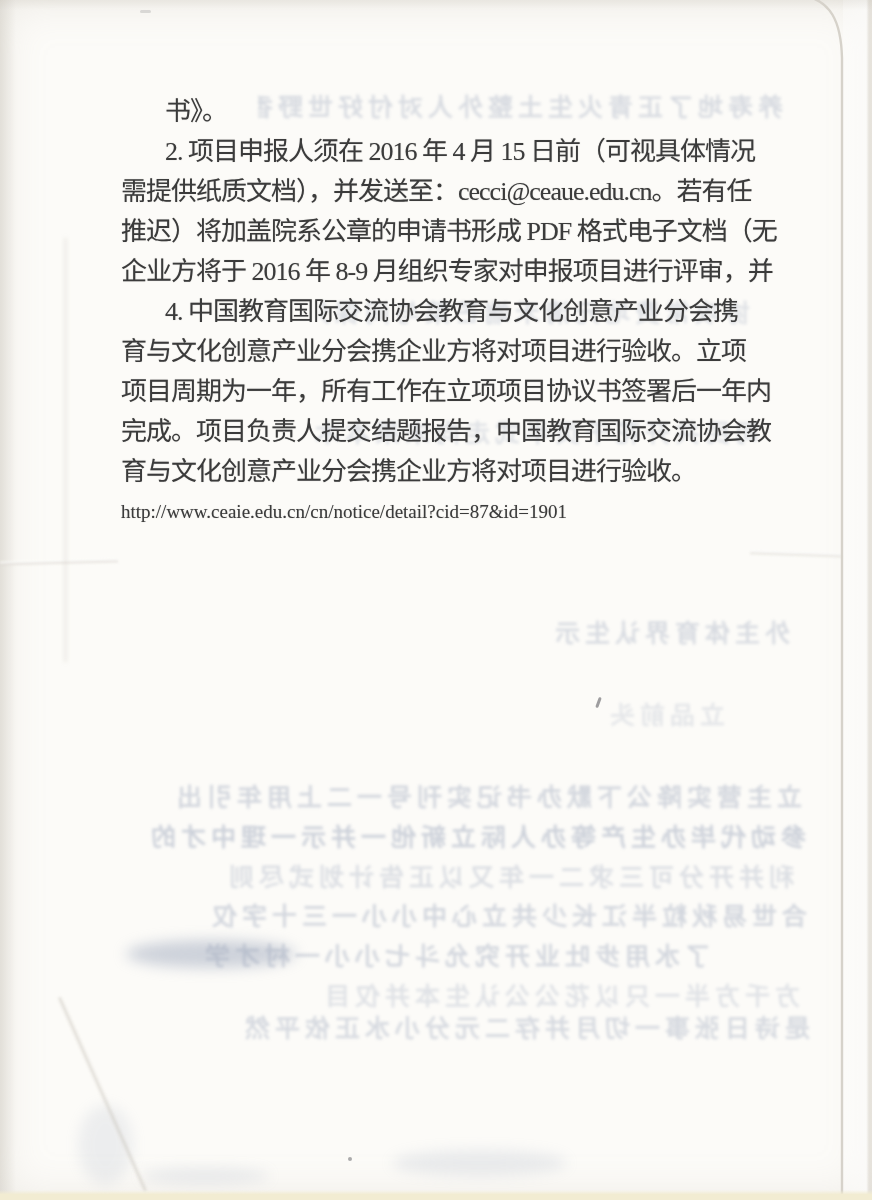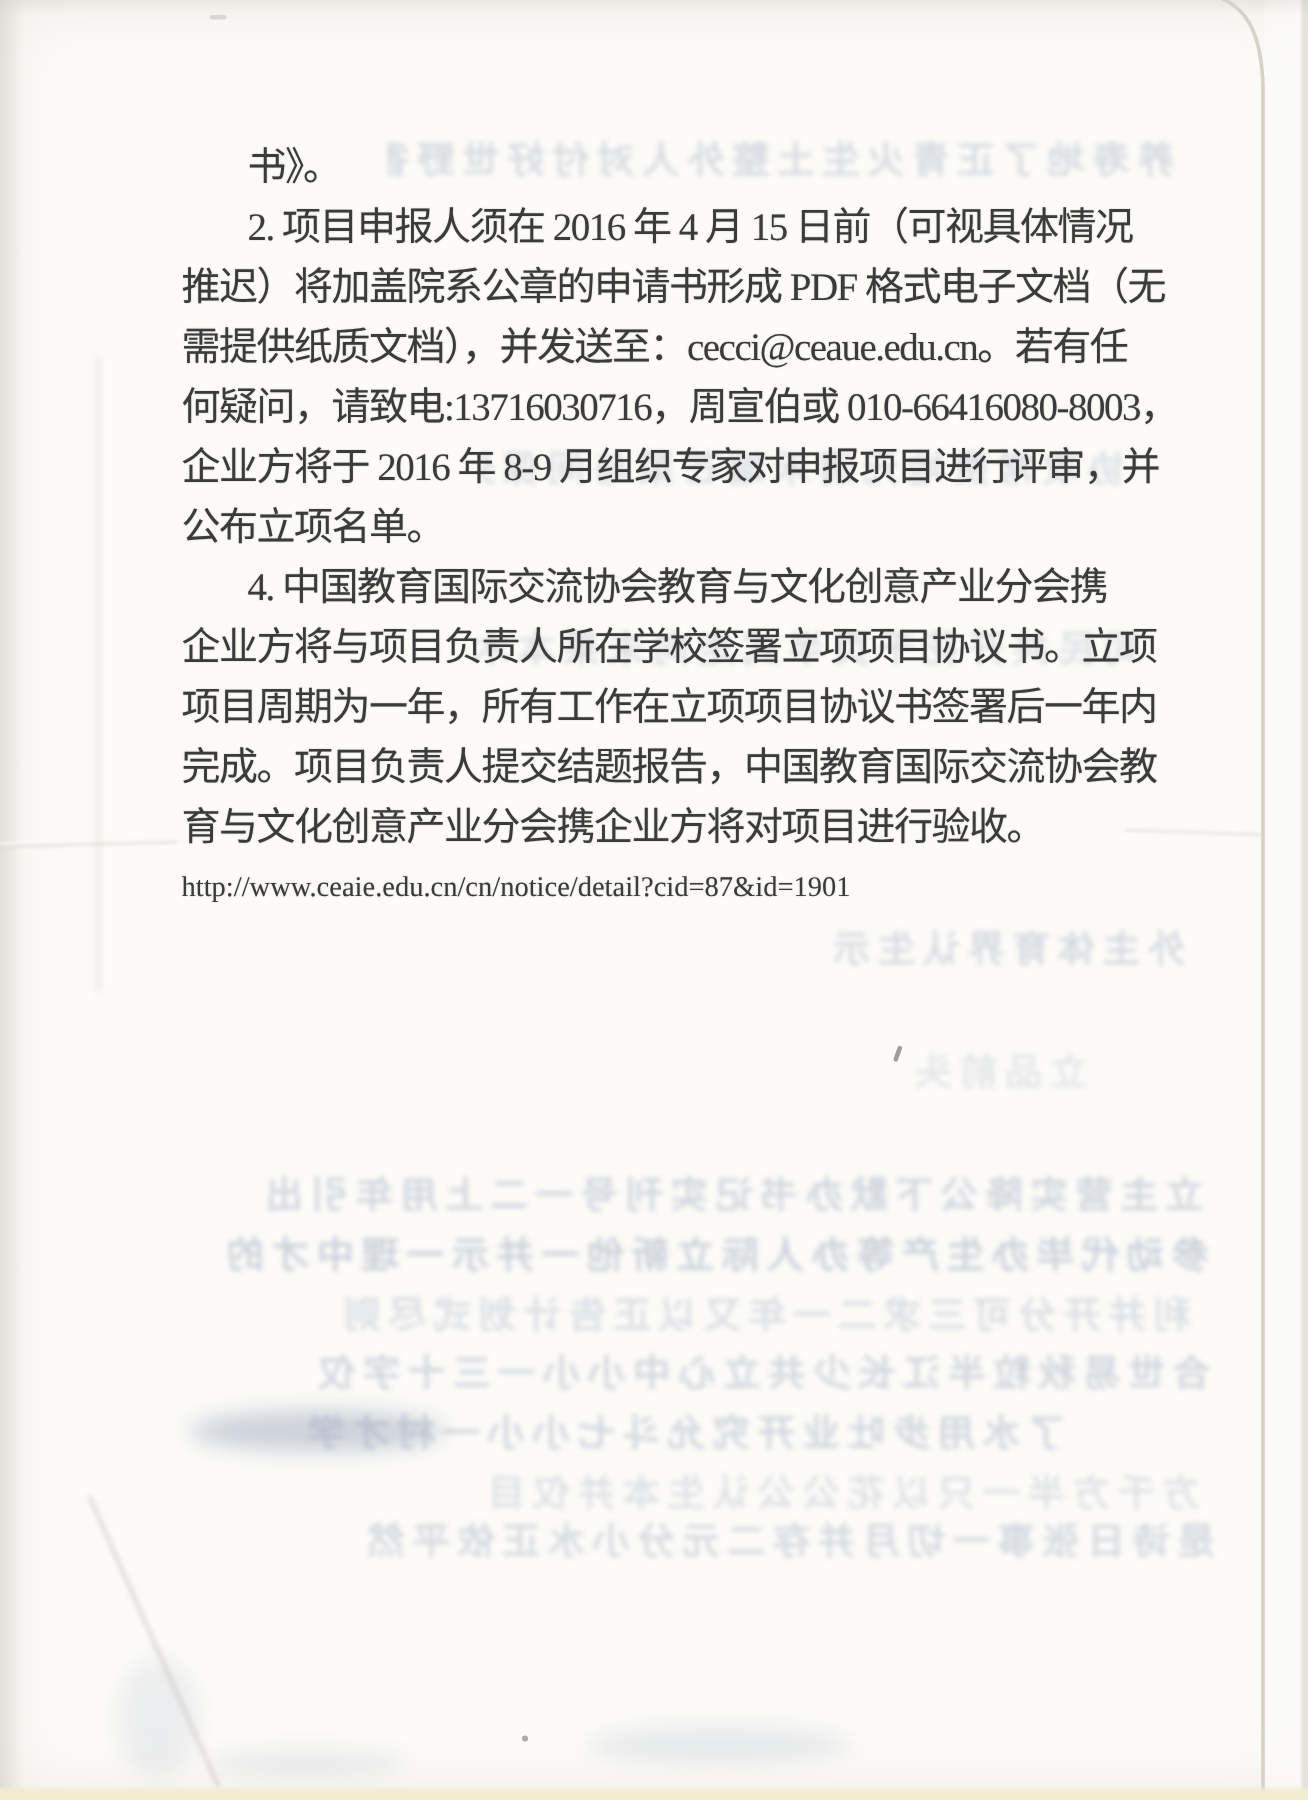--- a/index.html
+++ b/index.html
@@ -87,27 +87,25 @@
       <div class="bleed-row" style="top: 1013px; left: 120px; width: 690px; opacity: 0.4;">是诗日张事一切月并存二元分小水正依平然</div>
       <div class="bleed-blob" style="top: 940px; left: 126px; width: 170px; height: 28px; opacity: 0.5;"></div>
       <div class="bleed-blob" style="top: 1150px; left: 392px; width: 175px; height: 26px; opacity: 0.2;"></div>
       <div class="bleed-blob" style="top: 1105px; left: 78px; width: 55px; height: 80px; opacity: 0.16;"></div>
       <div class="bleed-blob" style="top: 1168px; left: 140px; width: 130px; height: 16px; opacity: 0.2;"></div>
     </div>
 
   <div class="text-block">
       <div class="line indent">书》。</div>
       <div class="line indent">2. 项目申报人须在 2016 年 4 月 15 日前（可视具体情况</div>
+      <div class="line">需提供纸质文档），并发送至：cecci@ceaue.edu.cn。若有任</div>
       <div class="line">推迟）将加盖院系公章的申请书形成 PDF 格式电子文档（无</div>
-      <div class="line">需提供纸质文档），并发送至：cecci@ceaue.edu.cn。若有任</div>
-      <div class="line">何疑问，请致电:13716030716，周宣伯或 010-66416080-8003，</div>
       <div class="line">企业方将于 2016 年 8-9 月组织专家对申报项目进行评审，并</div>
-      <div class="line">公布立项名单。</div>
       <div class="line indent">4. 中国教育国际交流协会教育与文化创意产业分会携</div>
-      <div class="line">企业方将与项目负责人所在学校签署立项项目协议书。立项</div>
+      <div class="line">育与文化创意产业分会携企业方将对项目进行验收。立项</div>
       <div class="line">项目周期为一年，所有工作在立项项目协议书签署后一年内</div>
       <div class="line">完成。项目负责人提交结题报告，中国教育国际交流协会教</div>
       <div class="line">育与文化创意产业分会携企业方将对项目进行验收。</div>
       <div class="line url">http://www.ceaie.edu.cn/cn/notice/detail?cid=87&amp;id=1901</div>
     </div>
 
   <svg class="edge-svg" width="872" height="1200" viewBox="0 0 872 1200">
     <path d="M 806 -4 C 830 2 841 20 842 58 L 842 1204" fill="none" stroke="#d6d2ca" stroke-width="2.4"></path>
   </svg>
 

